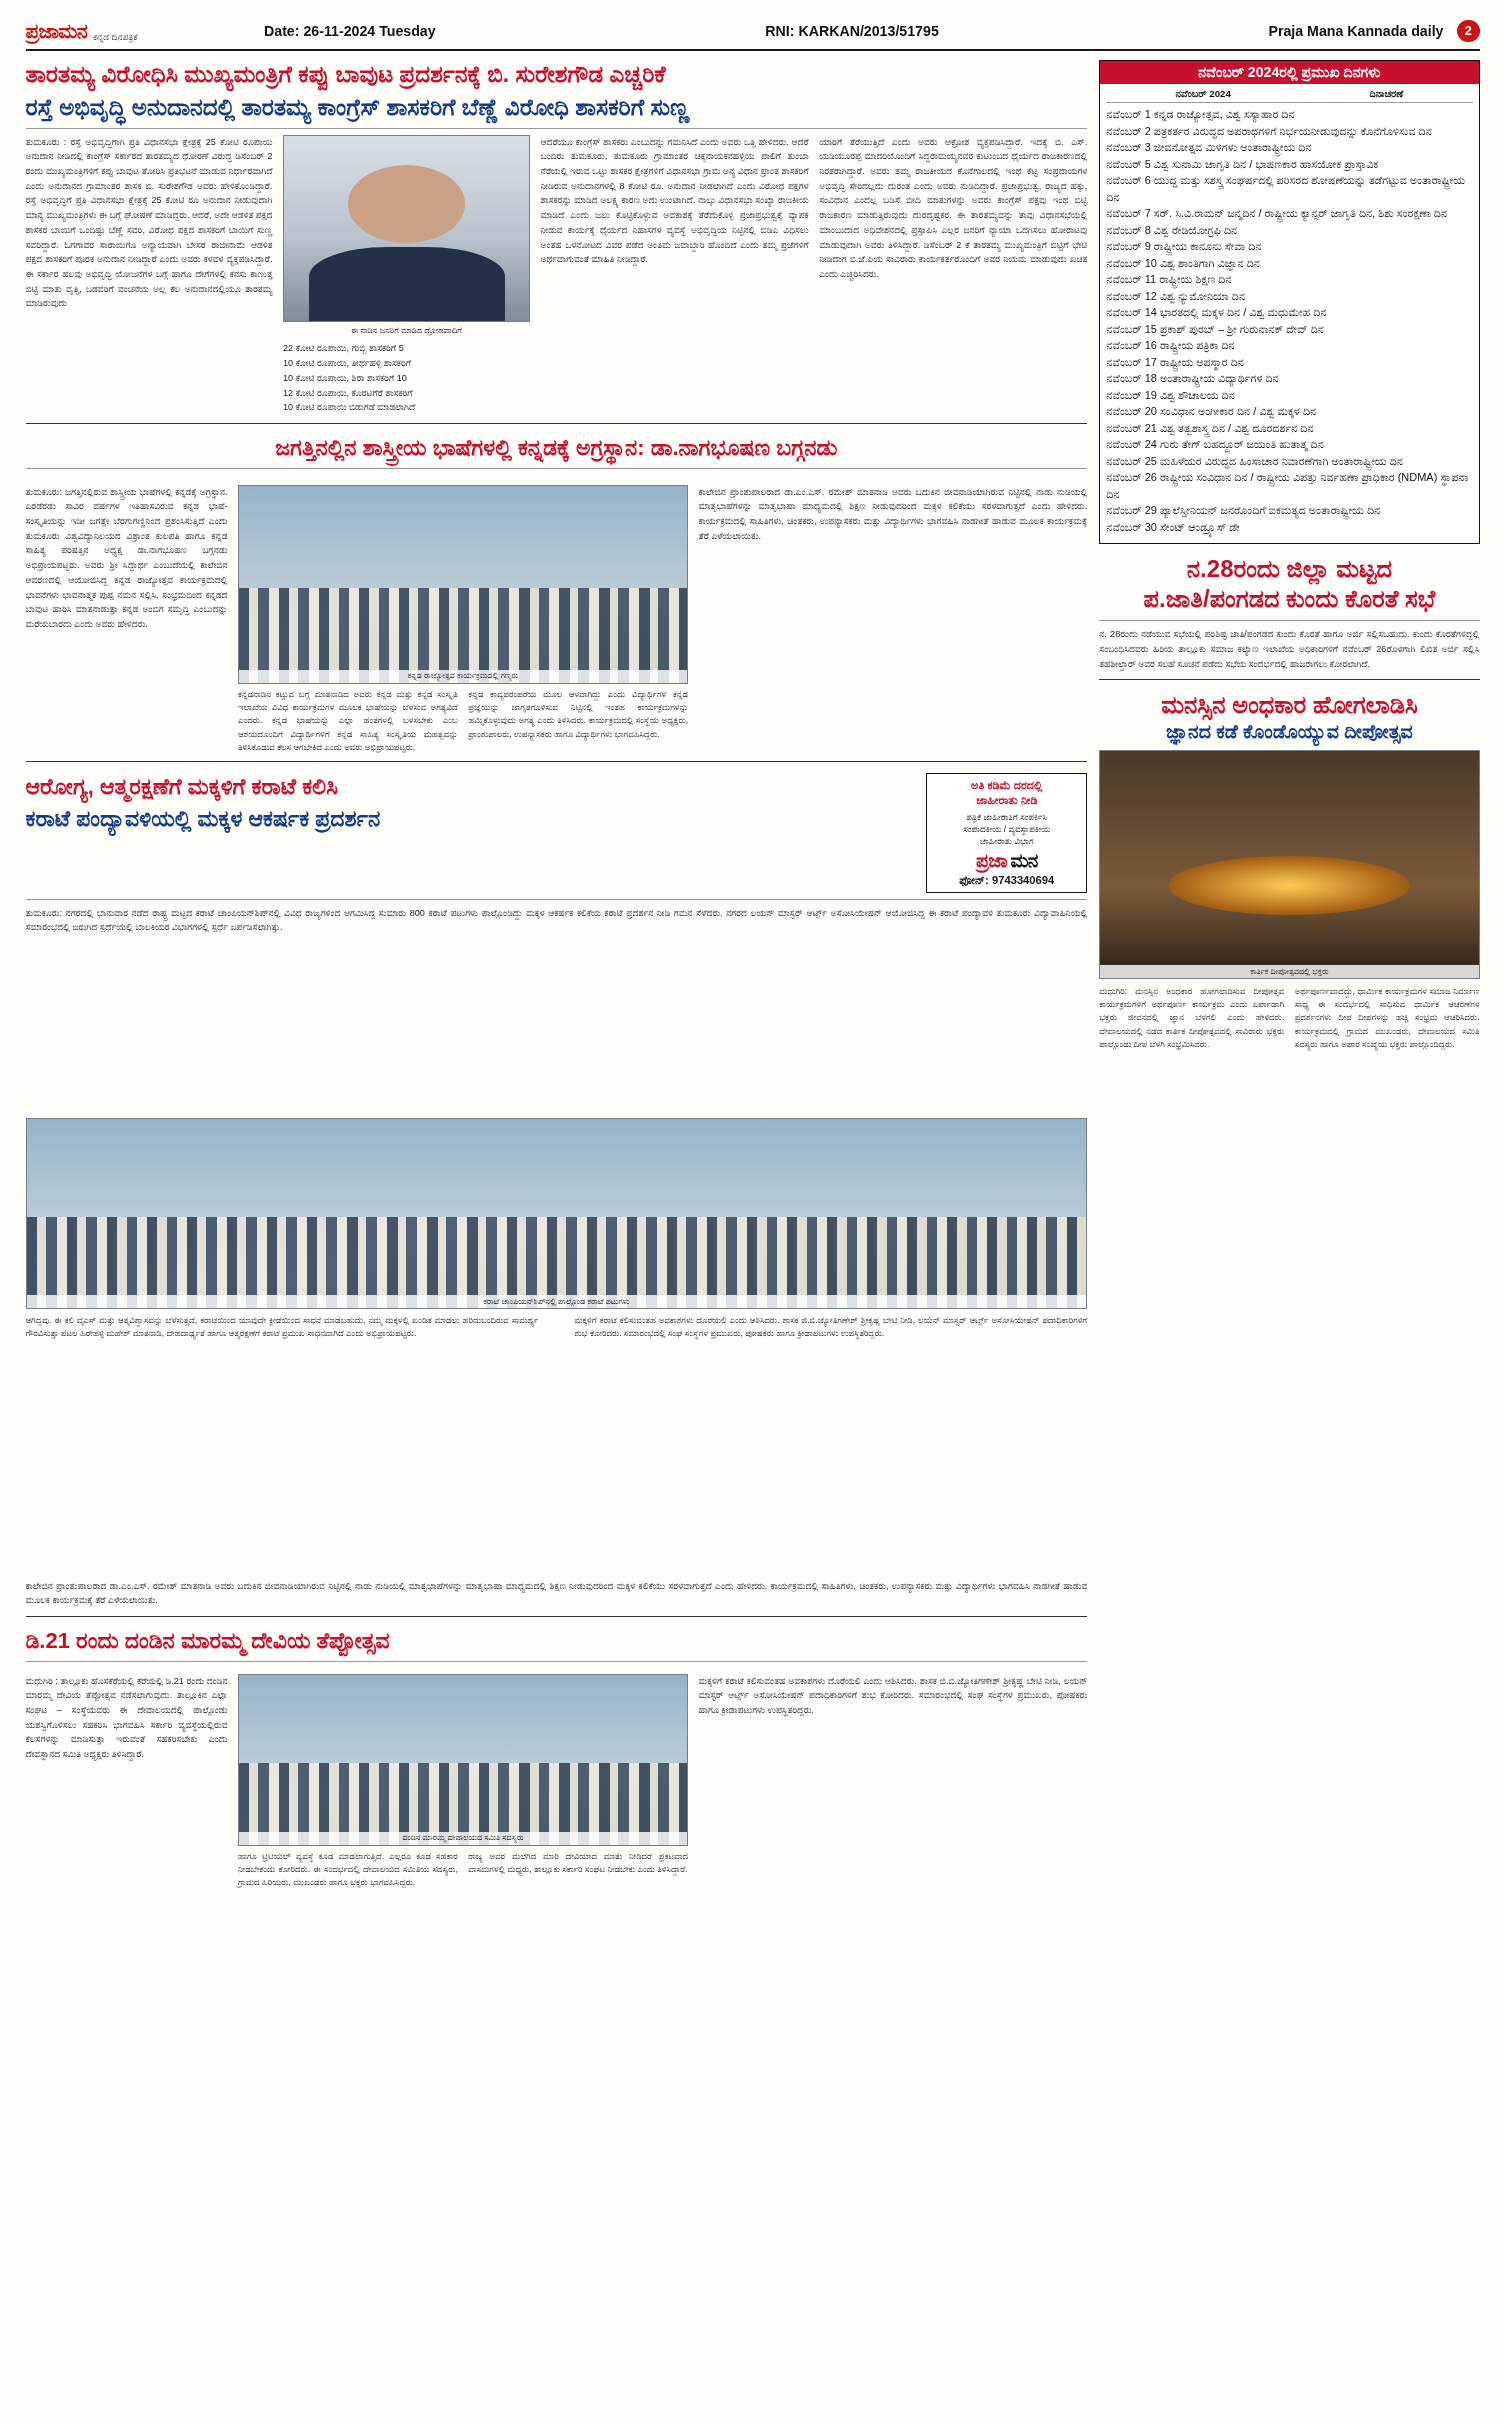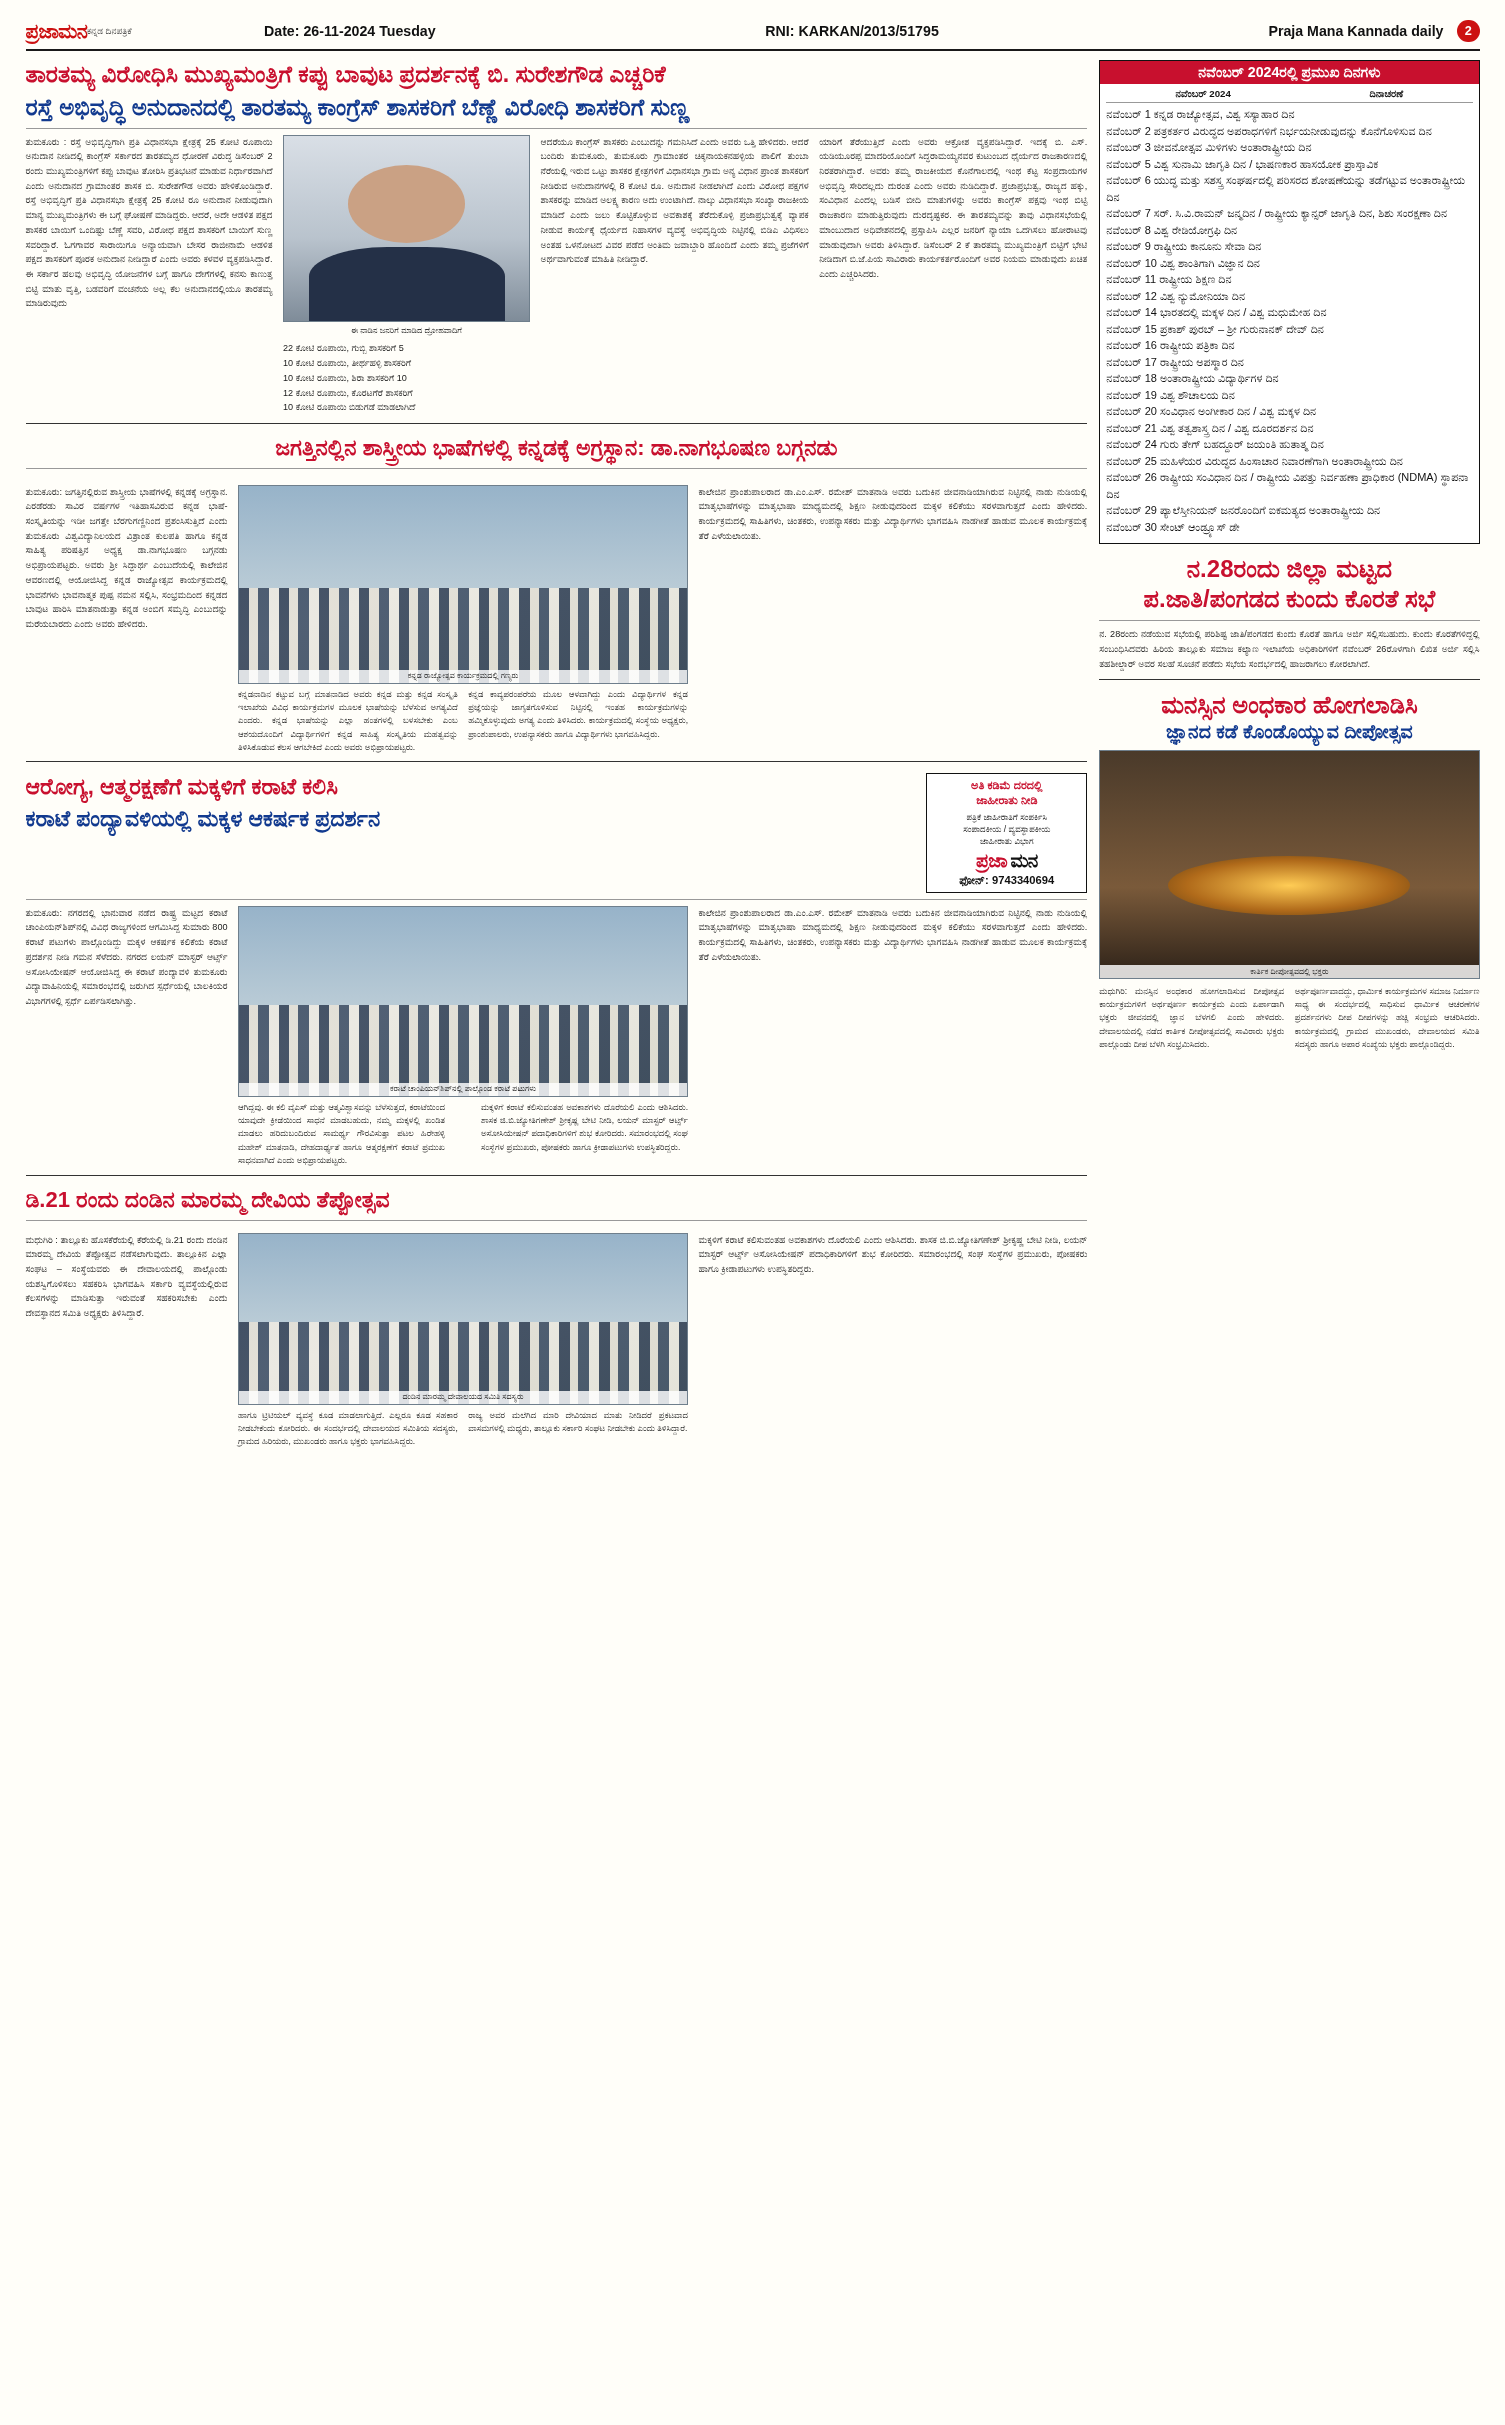--- a/index.html
+++ b/index.html
@@ -19,21 +19,21 @@
   }
 
   
   .masthead {
     display: flex;
     align-items: center;
     gap: 13.5px;
     border-bottom: 2.2px solid #1a1a1a;
     padding-bottom: 6px;
   }
-  .logo-block { display:flex; align-items:center; gap:0; min-width: 225px; }
+  .logo-block { display:flex; align-items:flex-end; gap:6px; min-width: 225px; }
   .logo-mark {
     font-size: 20px; font-weight: bold; color: #cc1111; letter-spacing: -0.7px;
     font-family: "Liberation Sans", sans-serif;
   }
   .logo-sub { font-size: 9px; color:#333; }
   .mh-date { font-size: 14.2px; font-weight: bold; color:#111; }
   .mh-rni { font-size: 14.2px; font-weight: bold; color:#111; }
   .mh-title { font-size: 14.2px; font-weight: bold; color:#111; }
   .mh-spacer { flex: 1; }
   .page-badge {
@@ -246,21 +246,21 @@
               <span class="ad-logo" style="color:#111;">ಮನ</span>
             </div>
             <div style="margin-top:1.5px;">
               <span class="ad-phone">ಫೋನ್:</span>
               <span class="ad-phone">9743340694</span>
             </div>
           </div>
         </div>
         <div class="rule-thin"></div>
 
-        <div class="cols" style="margin-top:3px;">
+        <div class="cols" style="margin-top:3px;flex-direction:column;">
           <div class="col" style="flex:0 0 202px;">
             <div class="txt">ತುಮಕೂರು: ನಗರದಲ್ಲಿ ಭಾನುವಾರ ನಡೆದ ರಾಷ್ಟ್ರ ಮಟ್ಟದ ಕರಾಟೆ ಚಾಂಪಿಯನ್‌ಶಿಪ್‌ನಲ್ಲಿ ವಿವಿಧ ರಾಜ್ಯಗಳಿಂದ ಆಗಮಿಸಿದ್ದ ಸುಮಾರು 800 ಕರಾಟೆ ಪಟುಗಳು ಪಾಲ್ಗೊಂಡಿದ್ದು ಮಕ್ಕಳ ಆಕರ್ಷಕ ಕಲಿಕೆಯ ಕರಾಟೆ ಪ್ರದರ್ಶನ ನೀಡಿ ಗಮನ ಸೆಳೆದರು. ನಗರದ ಲಯನ್ ಮಾಸ್ಟರ್ ಆರ್ಟ್ಸ್ ಅಸೋಸಿಯೇಷನ್ ಆಯೋಜಿಸಿದ್ದ ಈ ಕರಾಟೆ ಪಂದ್ಯಾವಳಿ ತುಮಕೂರು ವಿದ್ಯಾವಾಹಿನಿಯಲ್ಲಿ ಸಮಾರಂಭದಲ್ಲಿ ಜರುಗಿದ ಸ್ಪರ್ಧೆಯಲ್ಲಿ ಬಾಲಕಿಯರ ವಿಭಾಗಗಳಲ್ಲಿ ಸ್ಪರ್ಧೆ ಏರ್ಪಡಿಸಲಾಗಿತ್ತು.</div>
           </div>
           <div class="col" style="flex:0 0 450px;">
             <div class="photo photo-people" style="height:191px;width:100%;">
               <div class="cap">ಕರಾಟೆ ಚಾಂಪಿಯನ್‌ಶಿಪ್‌ನಲ್ಲಿ ಪಾಲ್ಗೊಂಡ ಕರಾಟೆ ಪಟುಗಳು</div>
             </div>
             <div class="cols" style="margin-top:4.5px;gap:36px;">
               <div class="col">
                   <div class="txt small">ಆಗಿದ್ದವು. ಈ ಕಲಿ ವೈಎಸ್ ಮತ್ತು ಆತ್ಮವಿಶ್ವಾಸವನ್ನು ಬೆಳೆಸುತ್ತದೆ, ಕರಾಟೆಯಿಂದ ಯಾವುದೇ ಕ್ರೀಡೆಯಿಂದ ಸಾಧನೆ ಮಾಡಬಹುದು, ನಮ್ಮ ಮಕ್ಕಳಲ್ಲಿ ಖಂಡಿತ ಮಾಡಲು ಹರಿದುಬಂದಿರುವ ಸಾಮರ್ಥ್ಯ ಗೌರವಿಸುತ್ತಾ ಪಟಲ ಹಿರೇಹಳ್ಳಿ ಮಹೇಶ್ ಮಾತನಾಡಿ, ದೇಹದಾರ್ಢ್ಯತೆ ಹಾಗೂ ಆತ್ಮರಕ್ಷಣೆಗೆ ಕರಾಟೆ ಪ್ರಮುಖ ಸಾಧನವಾಗಿದೆ ಎಂದು ಅಭಿಪ್ರಾಯಪಟ್ಟರು.</div>

